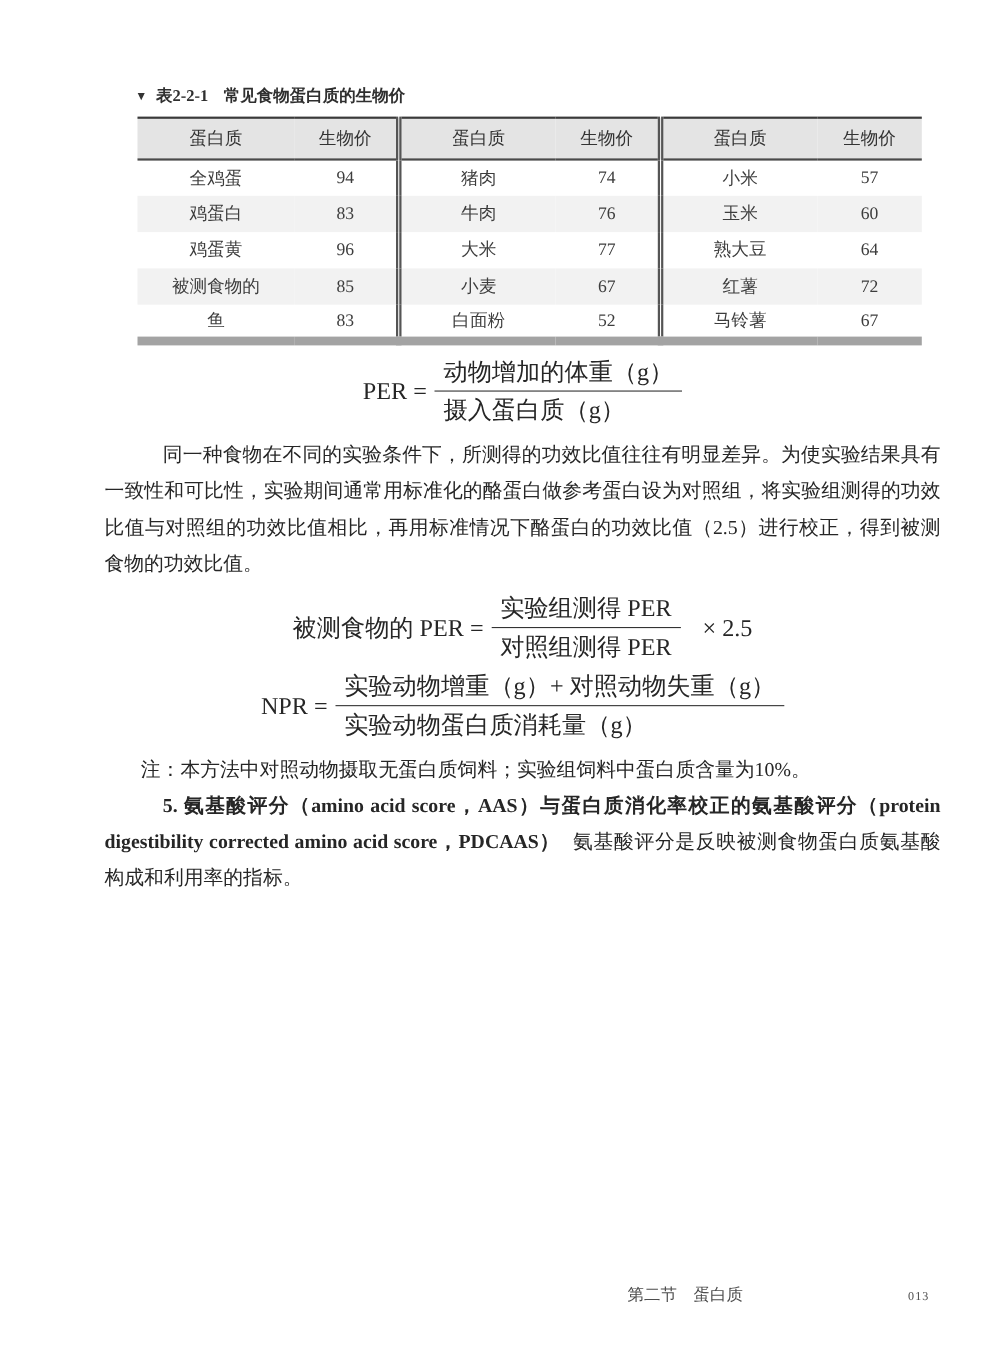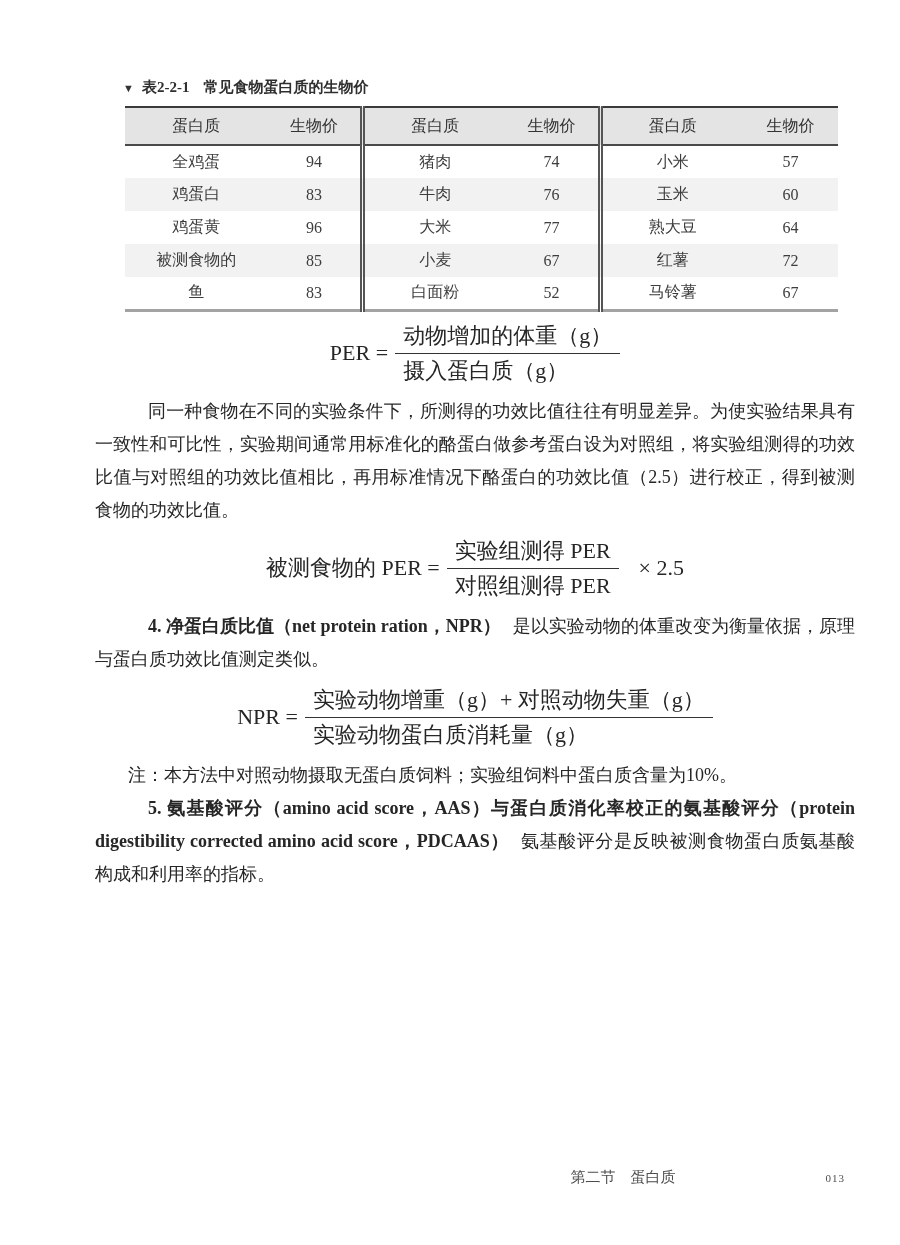--- a/index.html
+++ b/index.html
@@ -33,21 +33,21 @@
   .tbl-caption .cap-label { margin-right: 14px; }
   
   table.bio {
     margin-left: 30px;
     width: 713px;
     border-collapse: collapse;
     table-layout: fixed;
     font-size: 16px;
     color: #3d3d3d;
     border-top: 2px solid #3a3a3a;
-    border-bottom: 3px solid #a3a3a3;
+    border-bottom: 8px solid #a3a3a3;
   }
   table.bio th, table.bio td {
     text-align: center;
     font-weight: normal;
     vertical-align: middle;
   }
   table.bio thead th {
     background: #e4e4e4;
     height: 38px;
     border-bottom: 2px solid #4a4a4a;
@@ -180,23 +180,20 @@
 
     <div class="formula">
       <span class="f-lhs">被测食物的 PER =</span>
       <span class="frac">
         <span class="num">实验组测得 PER</span>
         <span class="den">对照组测得 PER</span>
       </span>
       <span class="f-suffix">× 2.5</span>
     </div>
 
-    <p class="para">
-      <b class="lead">4. 净蛋白质比值（net protein ration，NPR）</b><span class="tail">是以实验动物的体重改变为衡量依据，原理与蛋白质功效比值测定类似。</span>
-    </p>
 
     <div class="formula">
       <span class="f-lhs">NPR =</span>
       <span class="frac">
         <span class="num">实验动物增重（g）+ 对照动物失重（g）</span>
         <span class="den">实验动物蛋白质消耗量（g）</span>
       </span>
       <span class="f-suffix"></span>
     </div>
 

